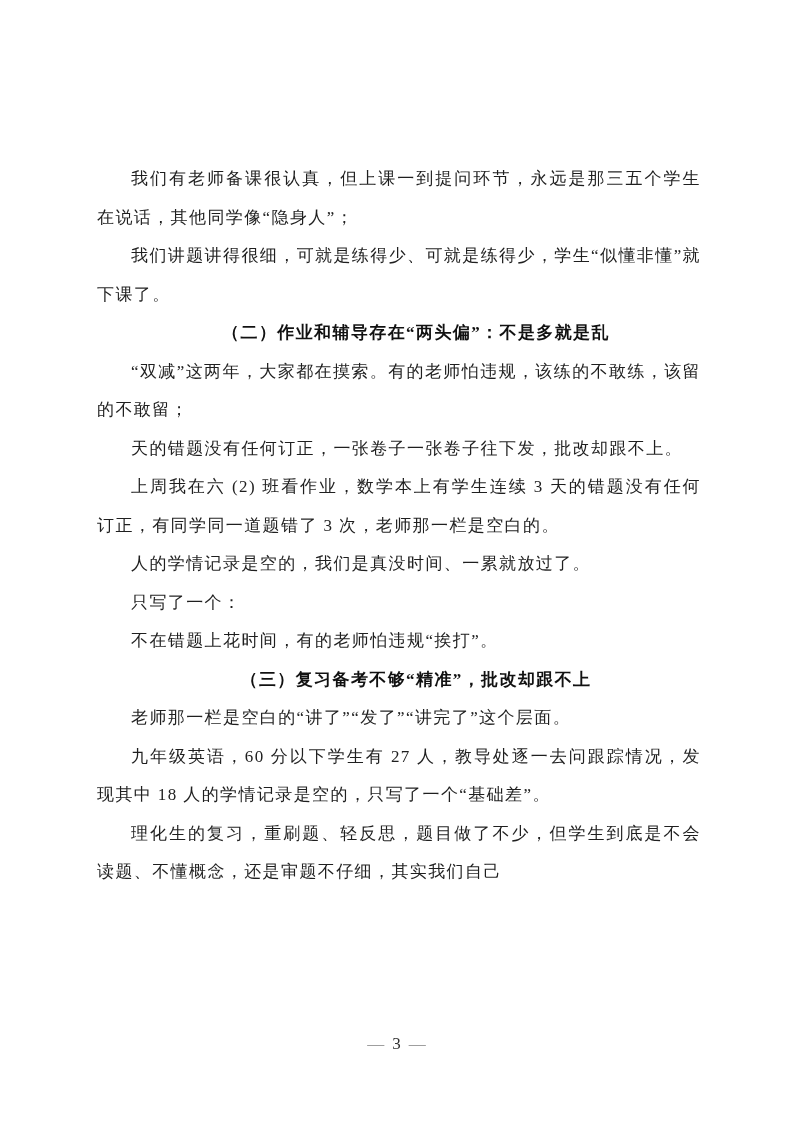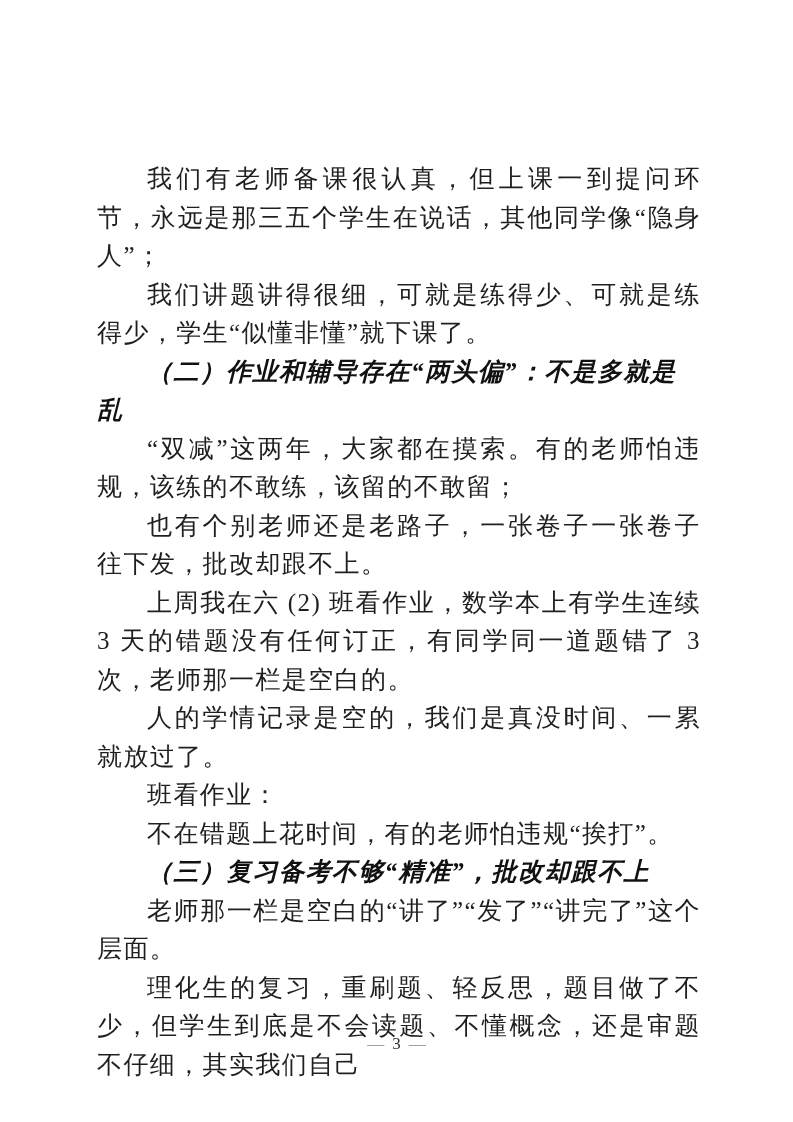--- a/index.html
+++ b/index.html
@@ -18,32 +18,31 @@
   }
   .content {
     position: absolute;
     top: 160px;
     left: 97px;
     width: 604px;
   }
   .content p {
     margin: 0;
     padding: 0;
-    font-size: 25px;
+    font-size: 17px;
     line-height: 38.5px;
     letter-spacing: 1.4px;
     text-align: justify;
     text-indent: 2em;
     word-break: break-all;
   }
   .content p.heading {
     font-weight: bold;
-    text-align: left;
+    text-align: center;
     color: #111111;
-    font-style: italic;
   }
   .footer {
     position: absolute;
     top: 1033px;
     left: 0;
     width: 793px;
     text-align: center;
     font-size: 17px;
     line-height: 22px;
     color: #3a3a3a;
@@ -60,27 +59,28 @@
 </head>
 <body>
 
 <div class="page">
 
   <div class="content">
     <p>我们有老师备课很认真，但上课一到提问环节，永远是那三五个学生在说话，其他同学像“隐身人”；</p>
     <p>我们讲题讲得很细，可就是练得少、可就是练得少，学生“似懂非懂”就下课了。</p>
     <p class="heading">（二）作业和辅导存在“两头偏”：不是多就是乱</p>
     <p>“双减”这两年，大家都在摸索。有的老师怕违规，该练的不敢练，该留的不敢留；</p>
-    <p>也有个别老师还是老路子，一张卷子一张卷子往下发，批改却跟不上。</p>
+    <p>天的错题没有任何订正，一张卷子一张卷子往下发，批改却跟不上。</p>
     <p>上周我在六 (2) 班看作业，数学本上有学生连续 3 天的错题没有任何订正，有同学同一道题错了 3 次，老师那一栏是空白的。</p>
     <p>人的学情记录是空的，我们是真没时间、一累就放过了。</p>
-    <p>班看作业：</p>
+    <p>只写了一个：</p>
     <p>不在错题上花时间，有的老师怕违规“挨打”。</p>
     <p class="heading">（三）复习备考不够“精准”，批改却跟不上</p>
     <p>老师那一栏是空白的“讲了”“发了”“讲完了”这个层面。</p>
+    <p>九年级英语，60 分以下学生有 27 人，教导处逐一去问跟踪情况，发现其中 18 人的学情记录是空的，只写了一个“基础差”。</p>
     <p>理化生的复习，重刷题、轻反思，题目做了不少，但学生到底是不会读题、不懂概念，还是审题不仔细，其实我们自己</p>
   </div>
 
   <div class="footer">
     <span class="dash">—</span><span class="num">3</span><span class="dash">—</span>
   </div>
 
 </div>
 
 </body></html>

